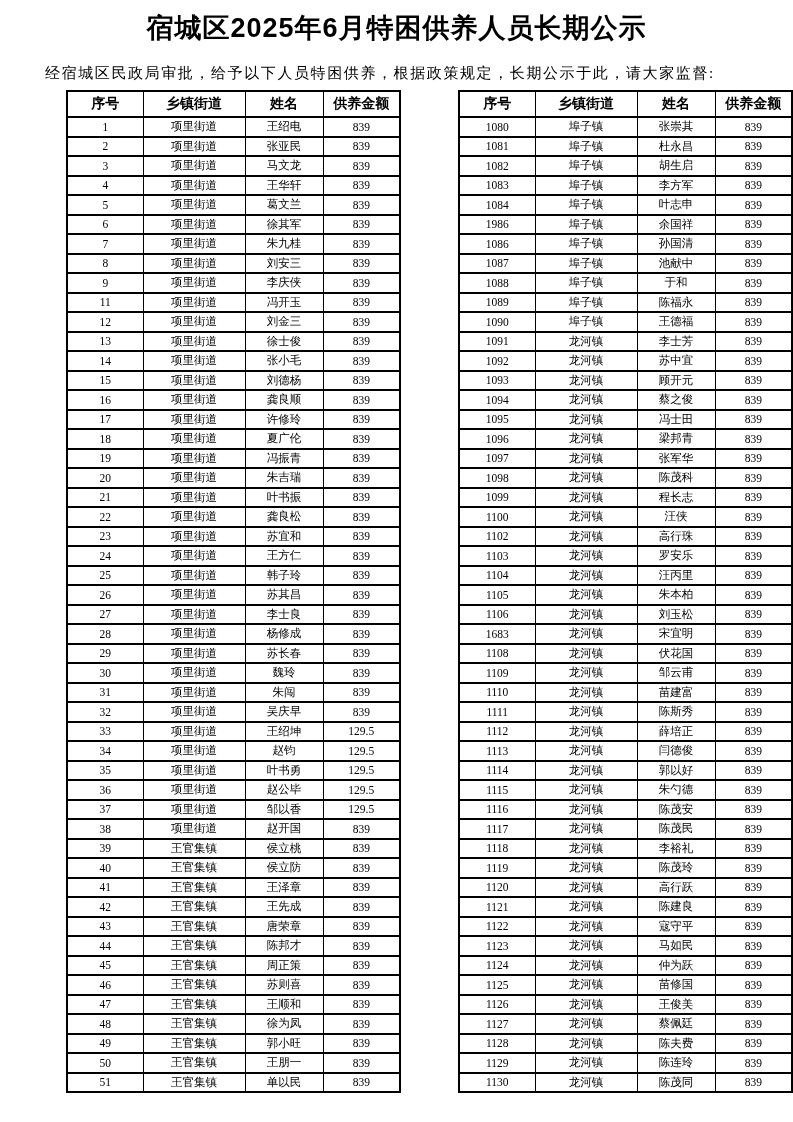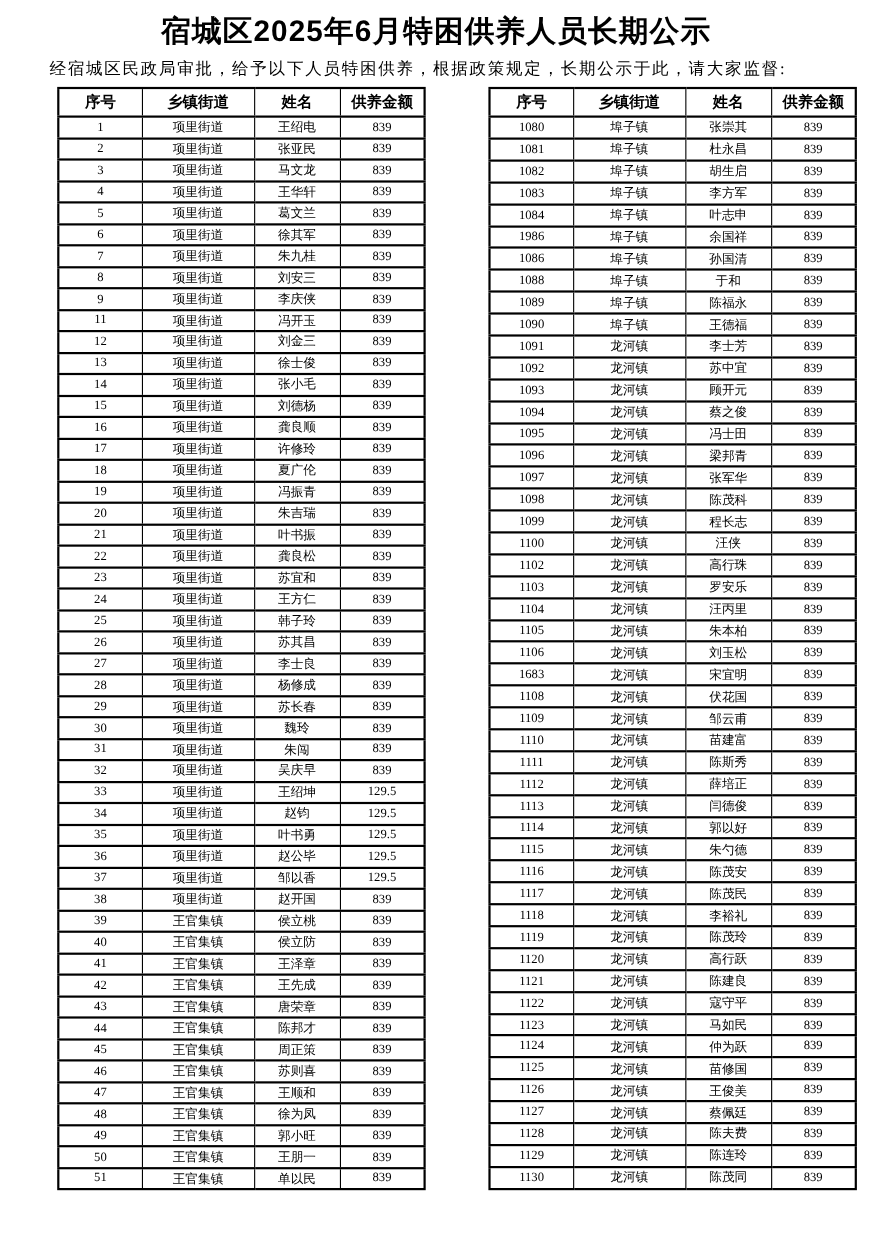--- a/index.html
+++ b/index.html
@@ -14,29 +14,29 @@
   .title {
     padding-top: 13px;
     text-align: center;
     font-family: "Liberation Sans", "DejaVu Sans", sans-serif;
     font-size: 27px;
     font-weight: bold;
     letter-spacing: 1px;
     line-height: 1.15;
   }
   .subtitle {
-    margin: 9px 0 7px 45px;
+    margin: 20px 0 7px 45px;
     font-size: 15px;
     letter-spacing: 1.6px;
     white-space: nowrap;
   }
   .tables {
     display: flex;
     gap: 57px;
-    padding-left: 52px;
+    padding-left: 66px;
   }
   table {
     border-collapse: collapse;
     table-layout: fixed;
     width: 333px;
     border: 2px solid #000;
   }
   col.c-serial   { width: 76px; }
   col.c-township { width: 102px; }
   col.c-name     { width: 78px; }
@@ -445,20 +445,26 @@
             <td>余国祥</td>
             <td>839</td>
           </tr>
           <tr>
             <td>1086</td>
             <td>埠子镇</td>
             <td>孙国清</td>
             <td>839</td>
           </tr>
           <tr>
+            <td>1087</td>
+            <td>埠子镇</td>
+            <td>池献中</td>
+            <td>839</td>
+          </tr>
+          <tr>
             <td>1088</td>
             <td>埠子镇</td>
             <td>于和</td>
             <td>839</td>
           </tr>
           <tr>
             <td>1089</td>
             <td>埠子镇</td>
             <td>陈福永</td>
             <td>839</td>

